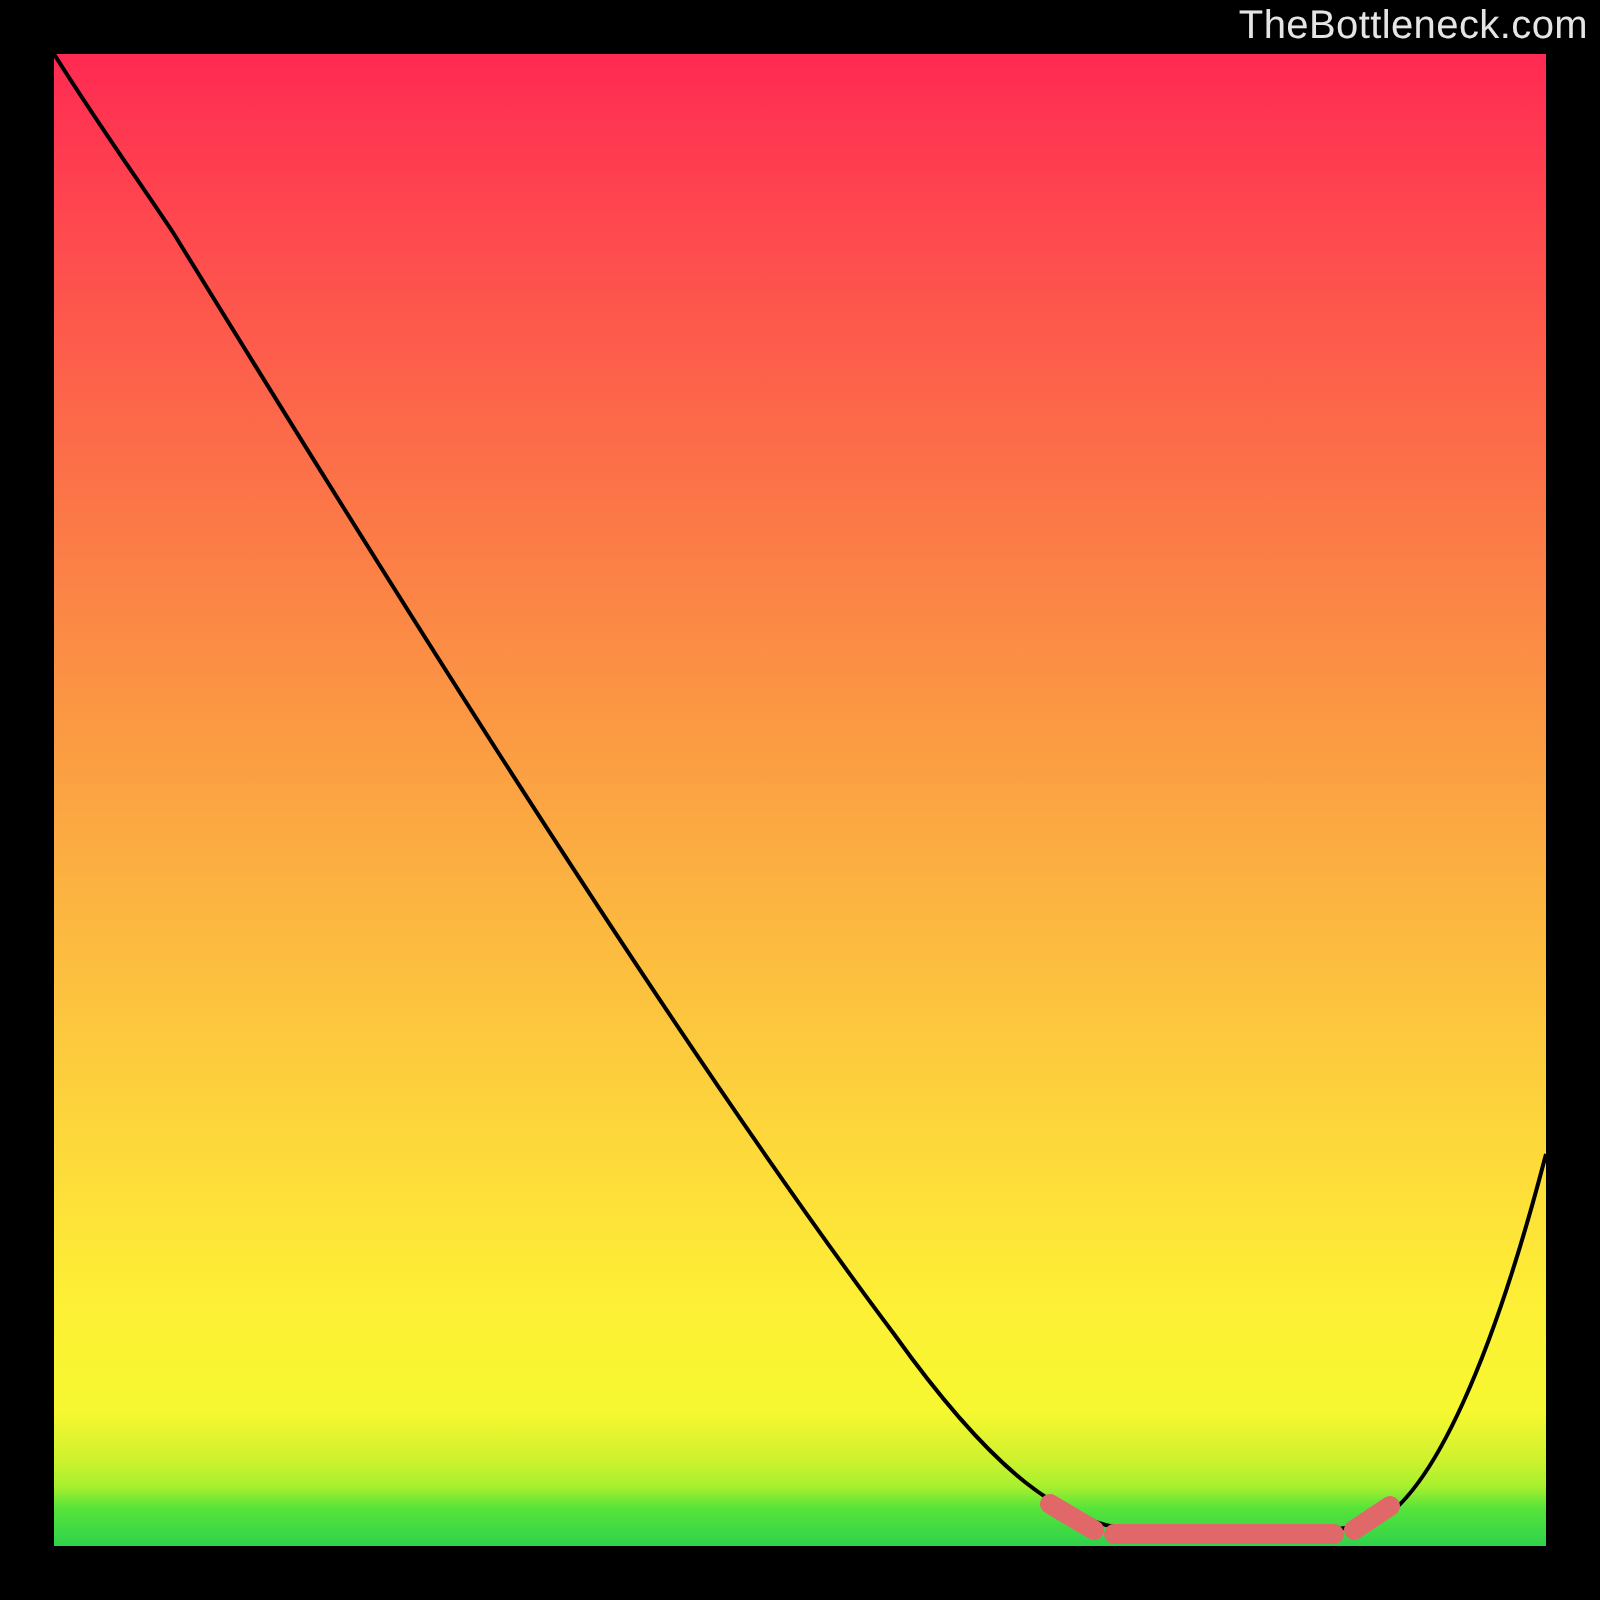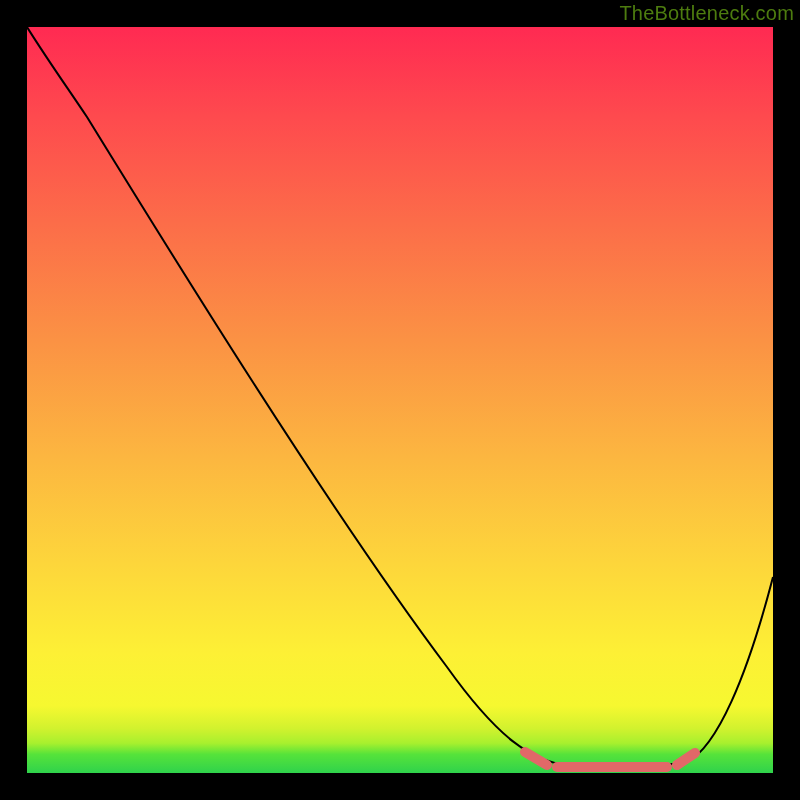--- a/index.html
+++ b/index.html
@@ -14,21 +14,21 @@
   .frame {
     position: relative;
     width: 800px;
     height: 800px;
     background: #000;
   }
   .watermark {
     position: absolute;
     top: 2px;
     right: 6px;
-    color: #4d7c0f;
+    color: #e5e5e5;
     font-size: 20px;
     font-weight: 500;
     letter-spacing: 0.2px;
     z-index: 20;
   }
   .plot {
     position: absolute;
     left: 27px;
     top: 27px;
     width: 746px;

